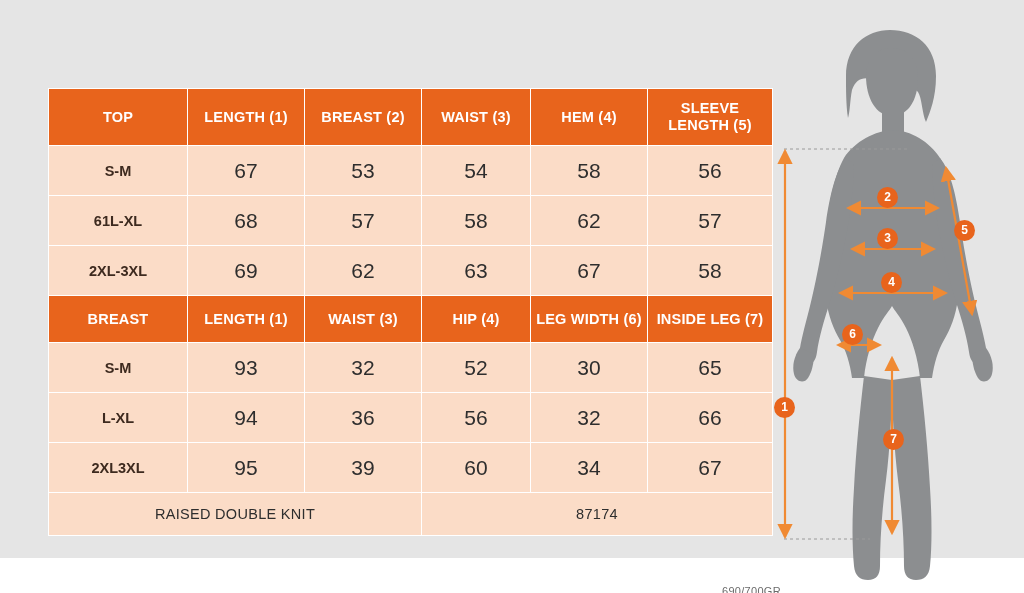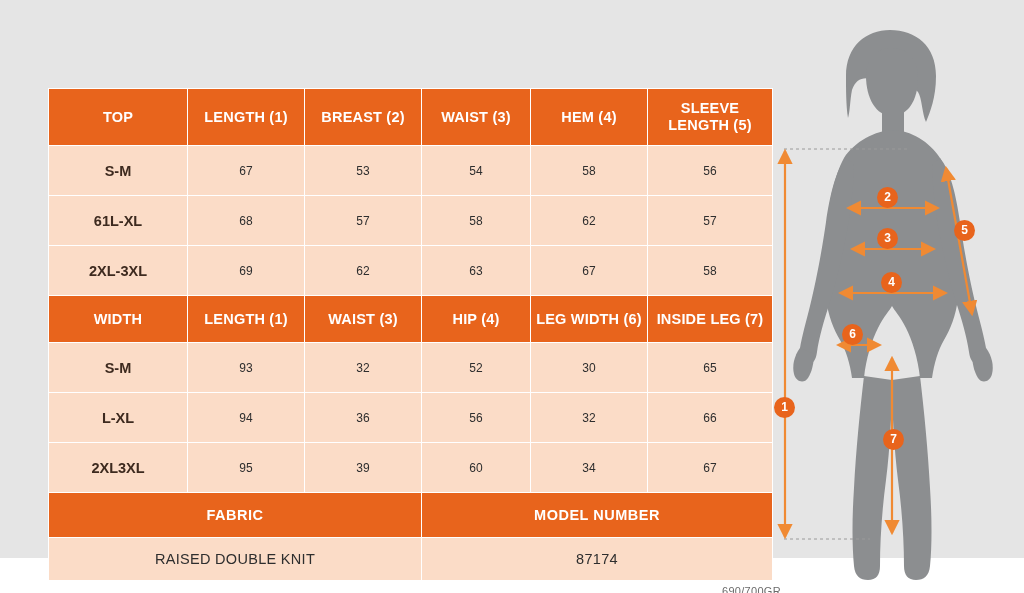--- a/index.html
+++ b/index.html
@@ -51,21 +51,21 @@
     background: #fbdcc7;
     color: #3d2a1f;
     font-weight: bold;
     font-size: 14.5px;
     height: 47px;
     margin-top: 32px;
   }
   .val-cell {
     background: #fbdcc7;
     color: #2e2e2e;
-    font-size: 12px;
+    font-size: 21px;
     height: 47px;
     font-family: "Liberation Serif", serif;
   }
   .footer-hdr {
     background: #e8641c;
     color: #ffffff;
     font-weight: bold;
     font-size: 14.5px;
     height: 42px;
     letter-spacing: 0.5px;
@@ -159,21 +159,21 @@
       <tr>
         <td class="label-cell">2XL-3XL</td>
         <td class="val-cell">69</td>
         <td class="val-cell">62</td>
         <td class="val-cell">63</td>
         <td class="val-cell">67</td>
         <td class="val-cell">58</td>
       </tr>
 
       <tr>
-        <td class="hdr-cell" style="height:44px">WIDTH</td>
+        <td class="hdr-cell" style="height:44px">BREAST</td>
         <td class="hdr-cell" style="height:44px">LENGTH (1)</td>
         <td class="hdr-cell" style="height:44px">WAIST (3)</td>
         <td class="hdr-cell" style="height:44px">HIP (4)</td>
         <td class="hdr-cell" style="height:44px">LEG WIDTH (6)</td>
         <td class="hdr-cell" style="height:44px">INSIDE LEG (7)</td>
       </tr>
 
       <tr>
         <td class="label-cell">S-M</td>
         <td class="val-cell">93</td>
@@ -192,24 +192,20 @@
       </tr>
       <tr>
         <td class="label-cell">2XL3XL</td>
         <td class="val-cell">95</td>
         <td class="val-cell">39</td>
         <td class="val-cell">60</td>
         <td class="val-cell">34</td>
         <td class="val-cell">67</td>
       </tr>
 
-      <tr>
-        <td class="footer-hdr" colspan="3">FABRIC</td>
-        <td class="footer-hdr" colspan="3">MODEL NUMBER</td>
-      </tr>
 
       <tr>
         <td class="footer-val" colspan="3">RAISED DOUBLE KNIT</td>
         <td class="footer-val" colspan="3">87174</td>
       </tr>
     </tbody>
   </table>
 
   <div class="model-note">690/700GR</div>
 

